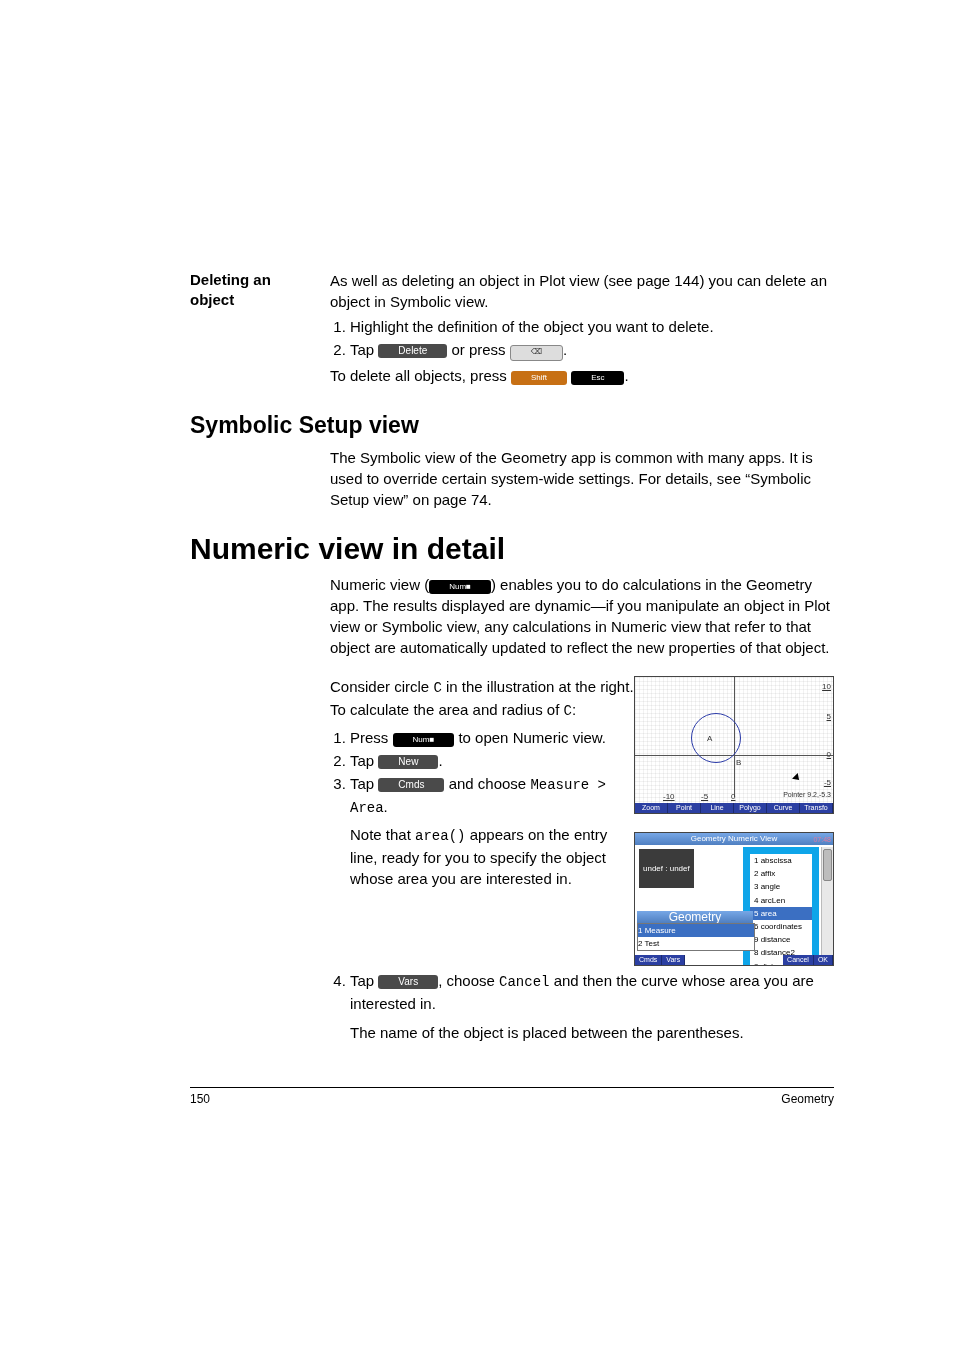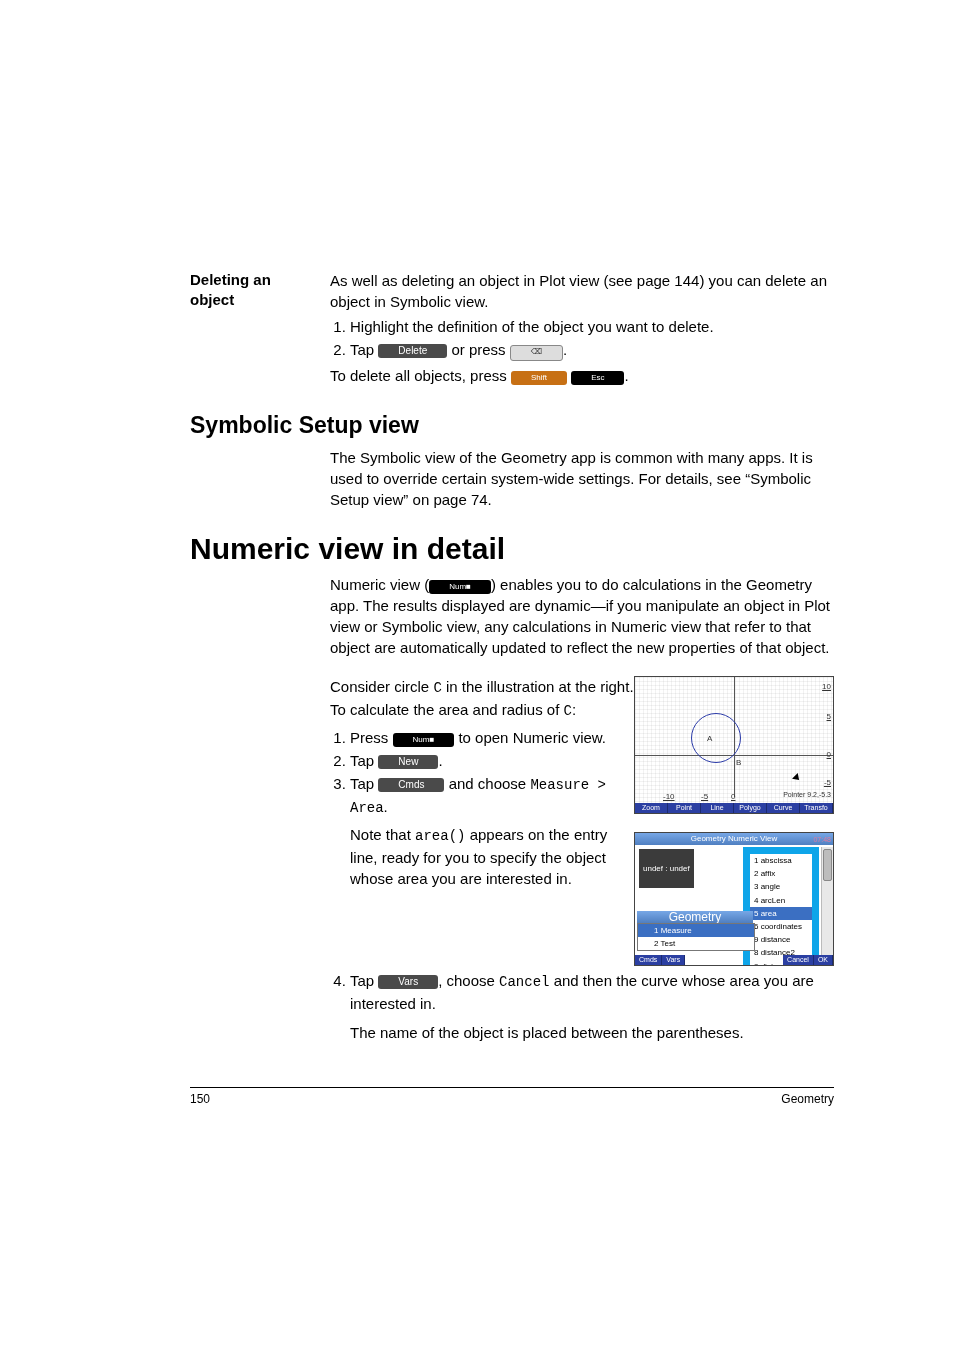--- a/index.html
+++ b/index.html
@@ -201,21 +201,21 @@
     line-height:12px;
     font-size:12px;
   }
   .numview .leftmenu {
     position:absolute;
     left:2px; top:90px;
     width: 116px;
     background:#fff;
     border:1px solid #777;
   }
-  .numview .leftmenu div { padding:1px 16px; }
+  .numview .leftmenu div { padding:1px 0; }
   .numview .leftmenu div.sel { background:#3b6fc2; color:#fff; }
   .numview .botbar {
     position:absolute;
     left:0; right:0; bottom:0; height:10px;
     display:flex;
     font-size:7px;
   }
   .numview .botbar span {
     background:#2b3fa2;
     color:#fff;

